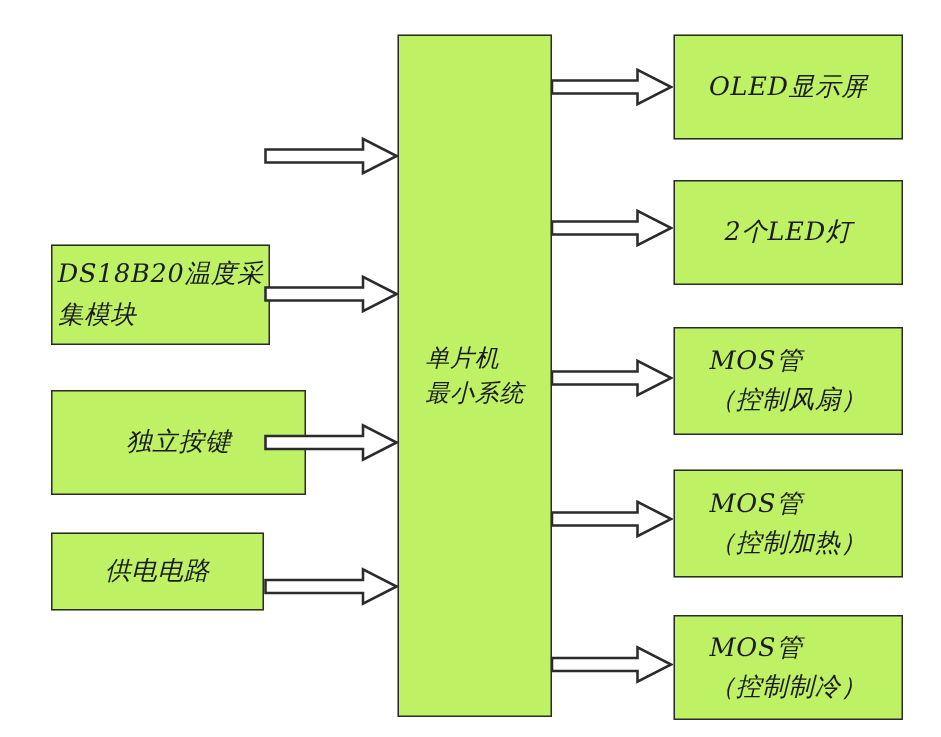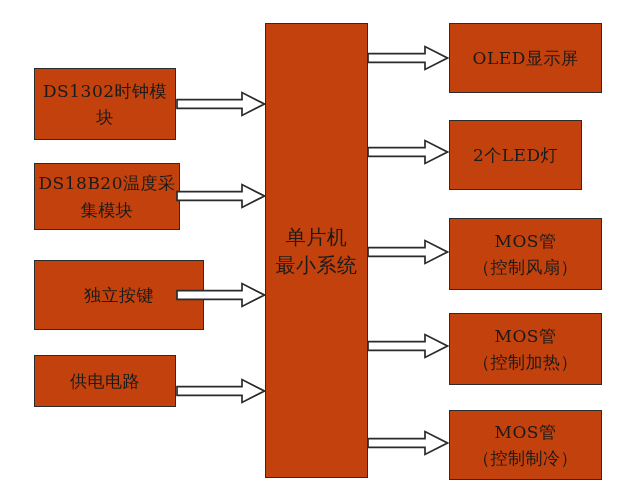--- a/index.html
+++ b/index.html
@@ -10,58 +10,59 @@
   .canvas {
     position: relative;
     width: 627px;
     height: 491px;
     background: #ffffff;
     font-family: "DejaVu Serif", "Liberation Serif", serif;
     overflow: hidden;
   }
   .block {
     position: absolute;
-    background: #c2410c;
+    background: #bef264;
     border: 1.7px solid #2b2b2b;
     display: flex;
     align-items: center;
     justify-content: center;
-    text-align: center;
+    text-align: left;
     box-sizing: border-box;
+    font-style: italic;
   }
   .block .lbl {
     white-space: pre-line;
     color: #1b1b1b;
     font-size: 17px;
     line-height: 1.55;
     letter-spacing: 0.5px;
   }
   .block.center-block .lbl {
-    font-size: 20px;
+    font-size: 16px;
     line-height: 1.4;
   }
   .arrow {
     position: absolute;
     width: 90px;
     height: 26px;
   }
   .arrow svg { display: block; }
 
   
   .in-0 { left: 34px;  top: 68px;  width: 142px; height: 72px; }
   .in-1 { left: 34px;  top: 163px; width: 146px; height: 67px; }
   .in-2 { left: 34px;  top: 260px; width: 170px; height: 70px; }
   .in-3 { left: 34px;  top: 355px; width: 142px; height: 52px; }
 
   
   .center-block { left: 265px; top: 23px; width: 103px; height: 455px; }
 
   
   .out-0 { left: 449px; top: 23px;  width: 153px; height: 70px; }
-  .out-1 { left: 449px; top: 120px; width: 133px; height: 70px; }
+  .out-1 { left: 449px; top: 120px; width: 153px; height: 70px; }
   .out-2 { left: 449px; top: 218px; width: 153px; height: 72px; }
   .out-3 { left: 449px; top: 313px; width: 153px; height: 72px; }
   .out-4 { left: 449px; top: 410px; width: 153px; height: 70px; }
 
   
   .la-0 { left: 176px; top: 91px; }
   .la-1 { left: 176px; top: 183px; }
   .la-2 { left: 176px; top: 282px; }
   .la-3 { left: 176px; top: 378px; }
 
@@ -70,23 +71,20 @@
   .ra-1 { left: 367px; top: 139px; width: 82px; }
   .ra-2 { left: 367px; top: 239px; width: 82px; }
   .ra-3 { left: 367px; top: 333px; width: 82px; }
   .ra-4 { left: 367px; top: 430px; width: 82px; }
 </style>
 </head>
 <body>
 
 <div class="canvas">
 
-  <div class="block in-0">
-    <span class="lbl">DS1302时钟模块</span>
-  </div>
   <div class="block in-1">
     <span class="lbl">DS18B20温度采
 集模块</span>
   </div>
   <div class="block in-2">
     <span class="lbl">独立按键</span>
   </div>
   <div class="block in-3">
     <span class="lbl">供电电路</span>
   </div>

